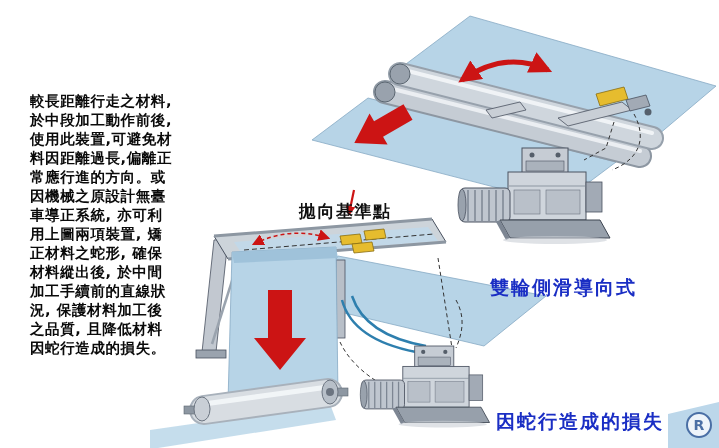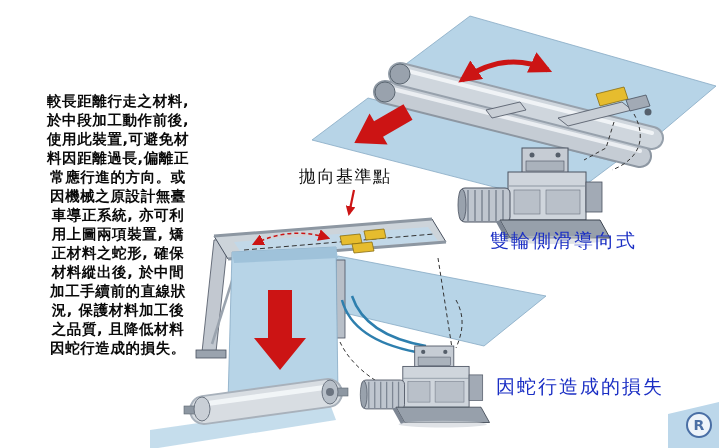--- a/index.html
+++ b/index.html
@@ -1,30 +1,30 @@
 <!DOCTYPE html>
 <html><head>
 <meta charset="utf-8">
 <style>
   html,body{margin:0;padding:0;}
   body{
     width:719px;height:448px;background:#ffffff;overflow:hidden;
     font-family:"DejaVu Sans","Liberation Sans",sans-serif;
   }
-  .canvas{position:relative;width:719px;height:448px;background:#fff;text-align:center;}
+  .canvas{position:relative;width:719px;height:448px;background:#fff;}
   .scene{position:absolute;left:0;top:0;}
   .desc{
     position:absolute;left:30px;top:92px;width:176px;
     font-size:14.5px;line-height:19px;font-weight:600;color:#0a0a0a;
     letter-spacing:0.6px;white-space:pre-line;
   }
-  .lbl{position:absolute;font-weight:normal;}
+  .lbl{position:absolute;font-weight:bold;margin-top:35px;}
   .lbl-ref{left:299px;top:165px;font-size:17px;color:#101010;letter-spacing:1.5px;}
   .lbl-blue{font-size:19px;color:#1a2ec4;letter-spacing:2px;}
-  .lbl-top{left:490px;top:228px;}
+  .lbl-top{left:490px;top:240px;}
   .lbl-bottom{left:496px;top:374px;}
   .rmark{
     position:absolute;left:686px;top:412px;width:26px;height:26px;
     border:2px solid #4a6fa5;border-radius:50%;box-sizing:border-box;
     color:#4a6fa5;background:#eef4fa;font-size:14px;font-weight:bold;
     display:flex;align-items:center;justify-content:center;
   }
 </style>
 </head>
 <body>

